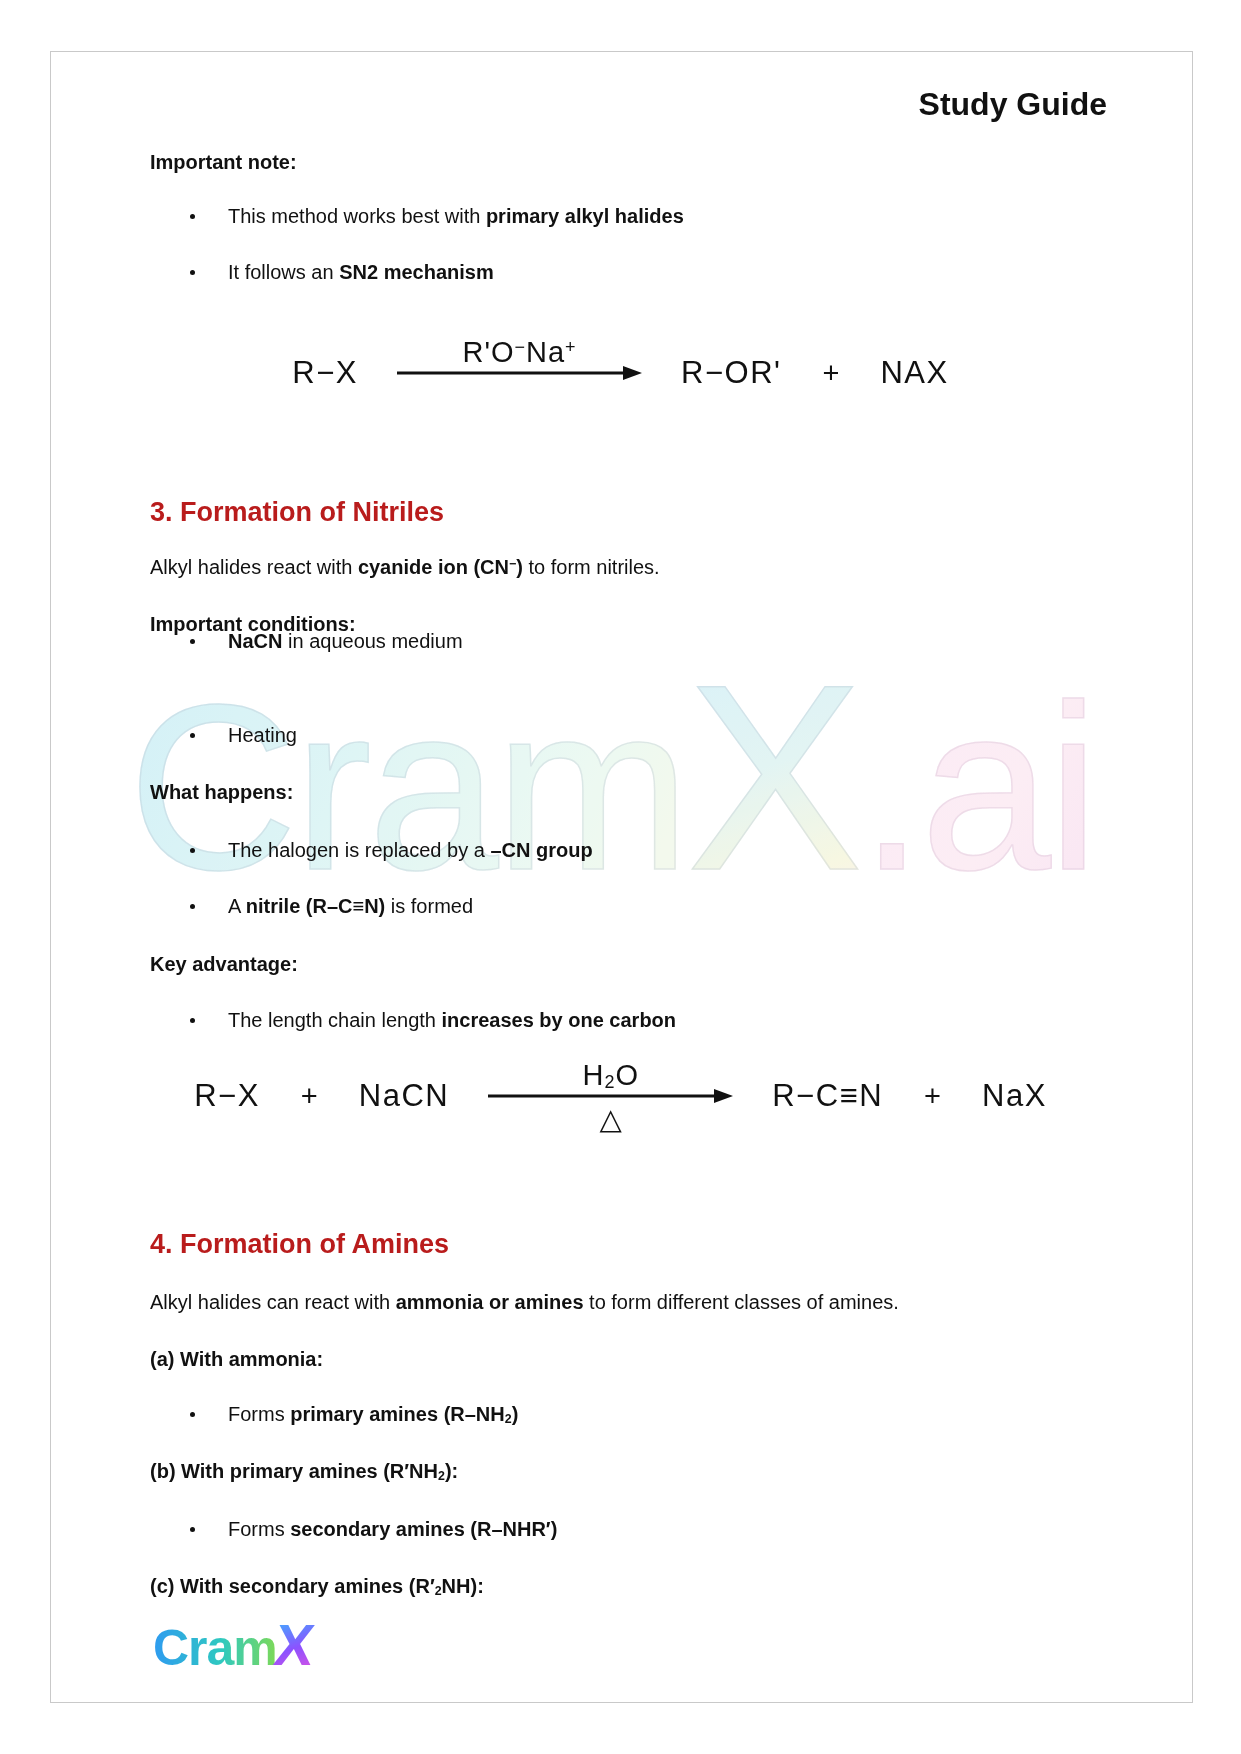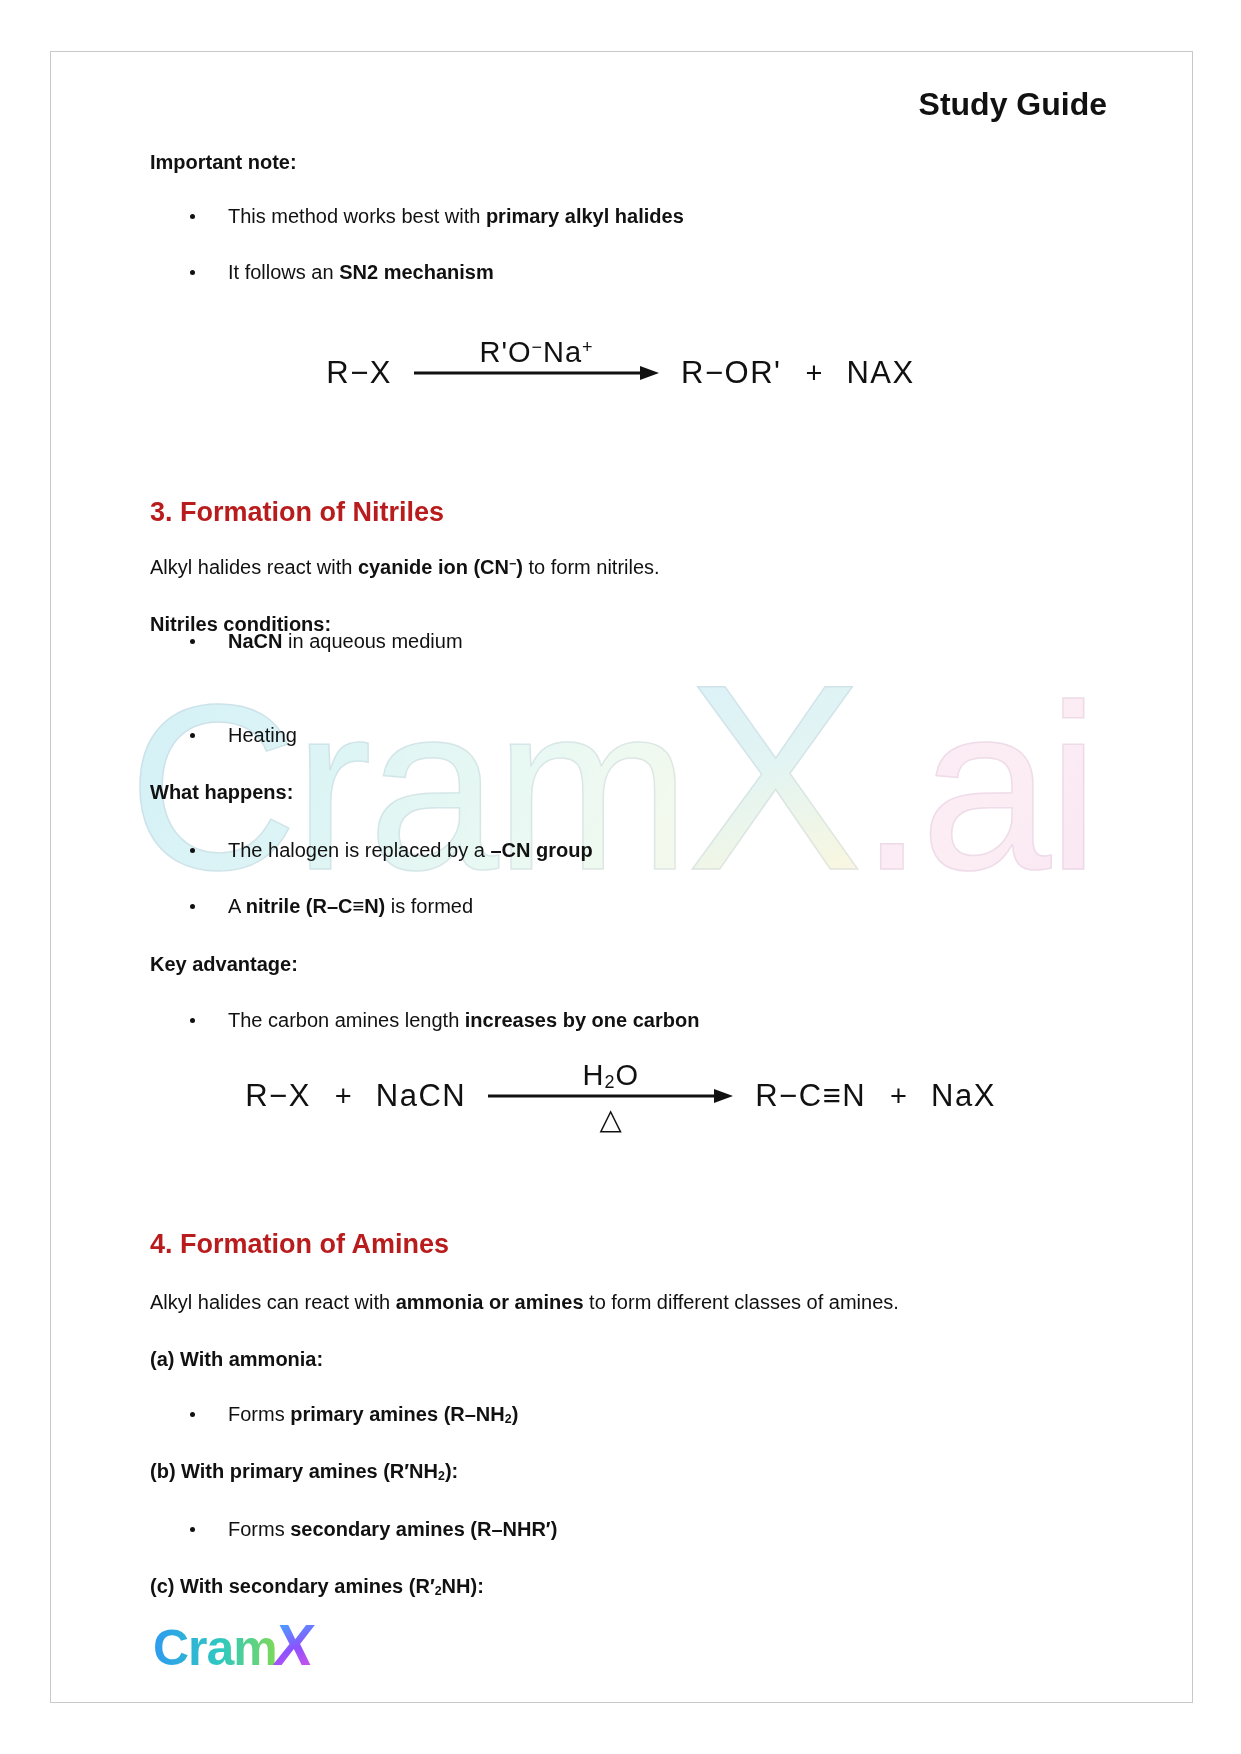--- a/index.html
+++ b/index.html
@@ -46,21 +46,21 @@
   }
   .bullet-dot{
     width:5px;height:5px;border-radius:50%;background:#111;flex:none;margin-right:33px;
   }
   sub{font-size:0.62em;vertical-align:-0.18em;line-height:0;}
   sup{font-size:0.62em;vertical-align:0.5em;line-height:0;}
   
   .reaction{
     position:absolute;left:50px;width:1141px;z-index:2;
     display:flex;justify-content:center;align-items:center;
-    font-size:31px;letter-spacing:1.5px;column-gap:16px;white-space:nowrap;
+    font-size:31px;letter-spacing:1.5px;column-gap:33px;white-space:nowrap;
   }
   .plus{font-size:29px;letter-spacing:0;margin:0 8px;}
   .arrow-assembly{position:relative;width:245px;height:18px;flex:none;margin:0 6px;}
   .arrow-svg{position:absolute;left:0;top:0;}
   .arrow-label-above{
     position:absolute;bottom:13px;left:50%;transform:translateX(-50%);
     font-size:29px;letter-spacing:1px;white-space:nowrap;
   }
   .arrow-label-below{
     position:absolute;top:15px;left:50%;transform:translateX(-50%);
@@ -111,21 +111,21 @@
       <polygon points="226,2 245,9 226,16" fill="#111"></polygon>
     </svg>
   </span>
   <span><span>R−OR'</span></span>
   <span class="plus">+</span>
   <span>NAX</span>
 </div>
 
 <div class="abs section-heading" style="left:150px;top:497px">3. Formation of Nitriles</div>
 <div class="abs body-text" style="left:150px;top:556px"><span>Alkyl halides react with </span><span class="b">cyanide ion (CN</span><sup class="b">−</sup><span class="b">)</span><span> to form nitriles.</span></div>
-<div class="abs subhead" style="left:150px;top:613px"><span class="b">Nitriles conditions:</span></div>
+<div class="abs subhead" style="left:150px;top:613px"><span class="b">Important conditions:</span></div>
 
 <div class="bullet-row" style="top:630px">
   <span class="bullet-dot"></span>
   <span class="body-text"><span class="b">NaCN</span><span> in aqueous medium</span></span>
 </div>
 <div class="bullet-row" style="top:724px">
   <span class="bullet-dot"></span>
   <span class="body-text"><span>Heating</span></span>
 </div>
 
@@ -137,21 +137,21 @@
 </div>
 <div class="bullet-row" style="top:895px">
   <span class="bullet-dot"></span>
   <span class="body-text"><span>A </span><span class="b">nitrile (R–C≡N)</span><span> is formed</span></span>
 </div>
 
 <div class="abs subhead" style="left:150px;top:953px"><span class="b">Key advantage:</span></div>
 
 <div class="bullet-row" style="top:1009px">
   <span class="bullet-dot"></span>
-  <span class="body-text"><span>The carbon amines length </span><span class="b">increases by one carbon</span></span>
+  <span class="body-text"><span>The length chain length </span><span class="b">increases by one carbon</span></span>
 </div>
 
 <div class="reaction" style="top:1078px">
   <span><span>R−X</span></span>
   <span class="plus">+</span>
   <span><span>NaCN</span></span>
   <span class="arrow-assembly">
     <span class="arrow-label-above"><span>H</span><sub>2</sub><span>O</span></span>
     <svg class="arrow-svg" width="245" height="18" viewBox="0 0 245 18">
       <line x1="0" y1="9" x2="228" y2="9" stroke="#111" stroke-width="3"></line>

